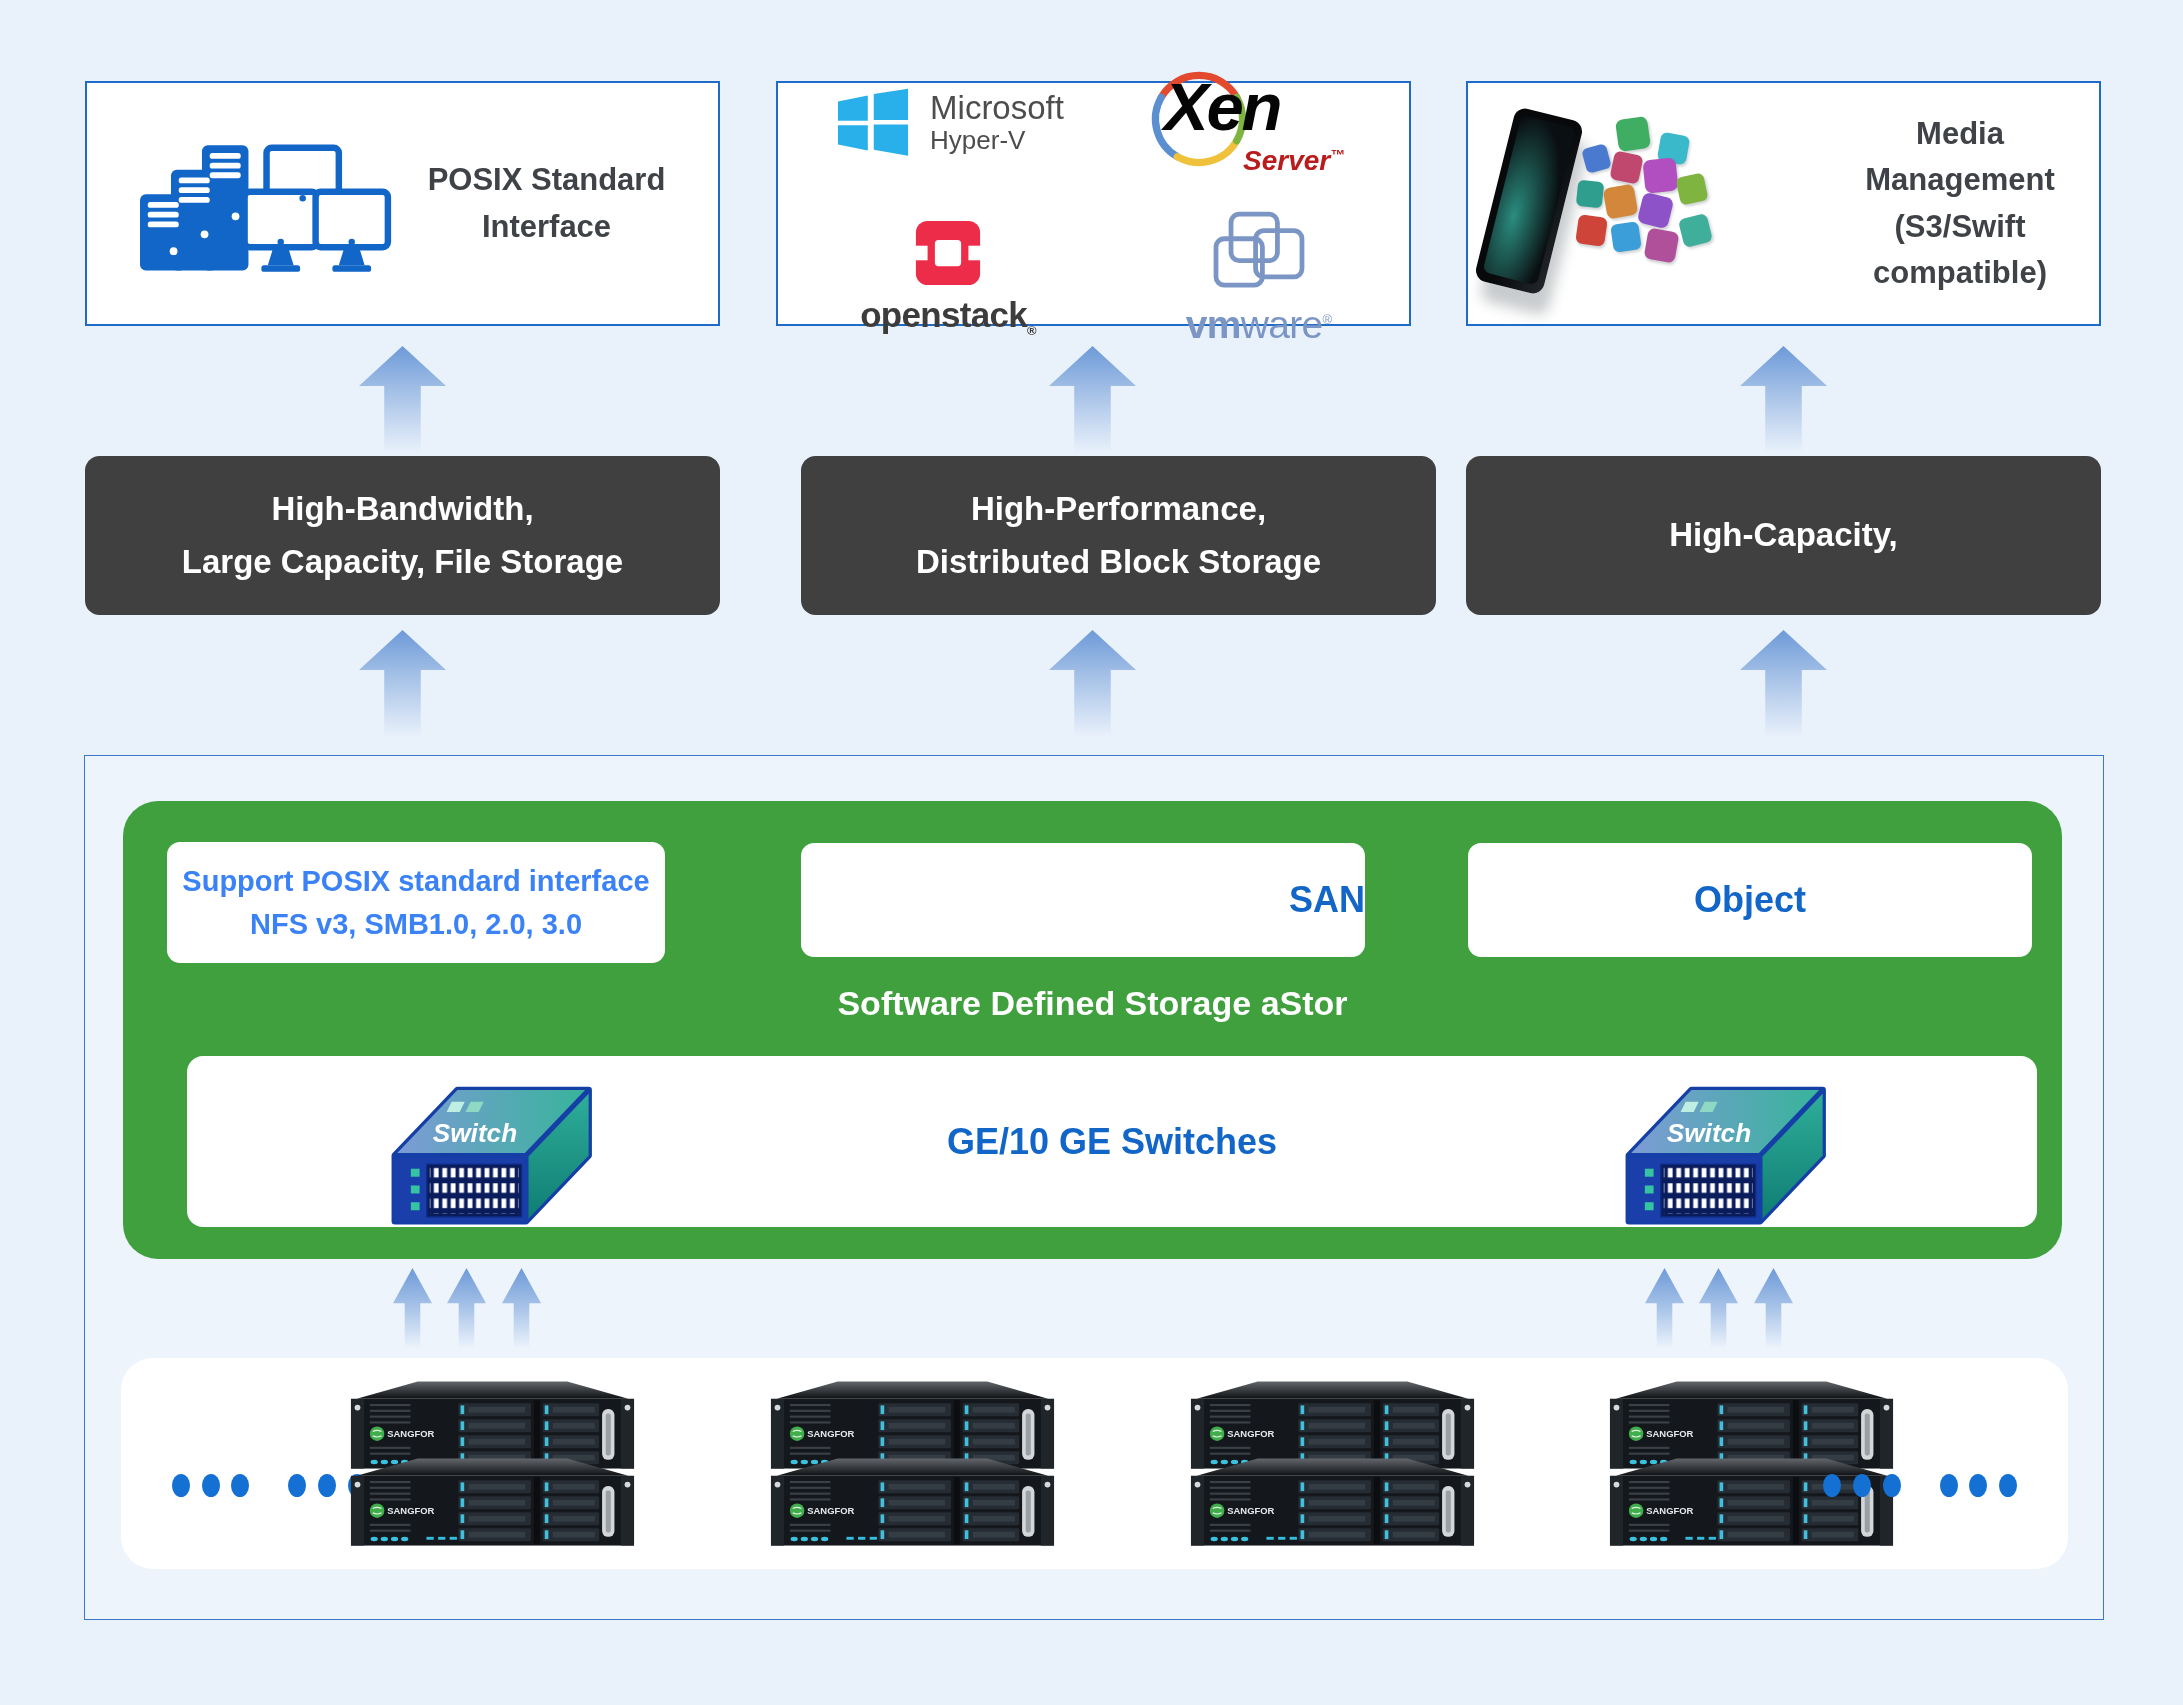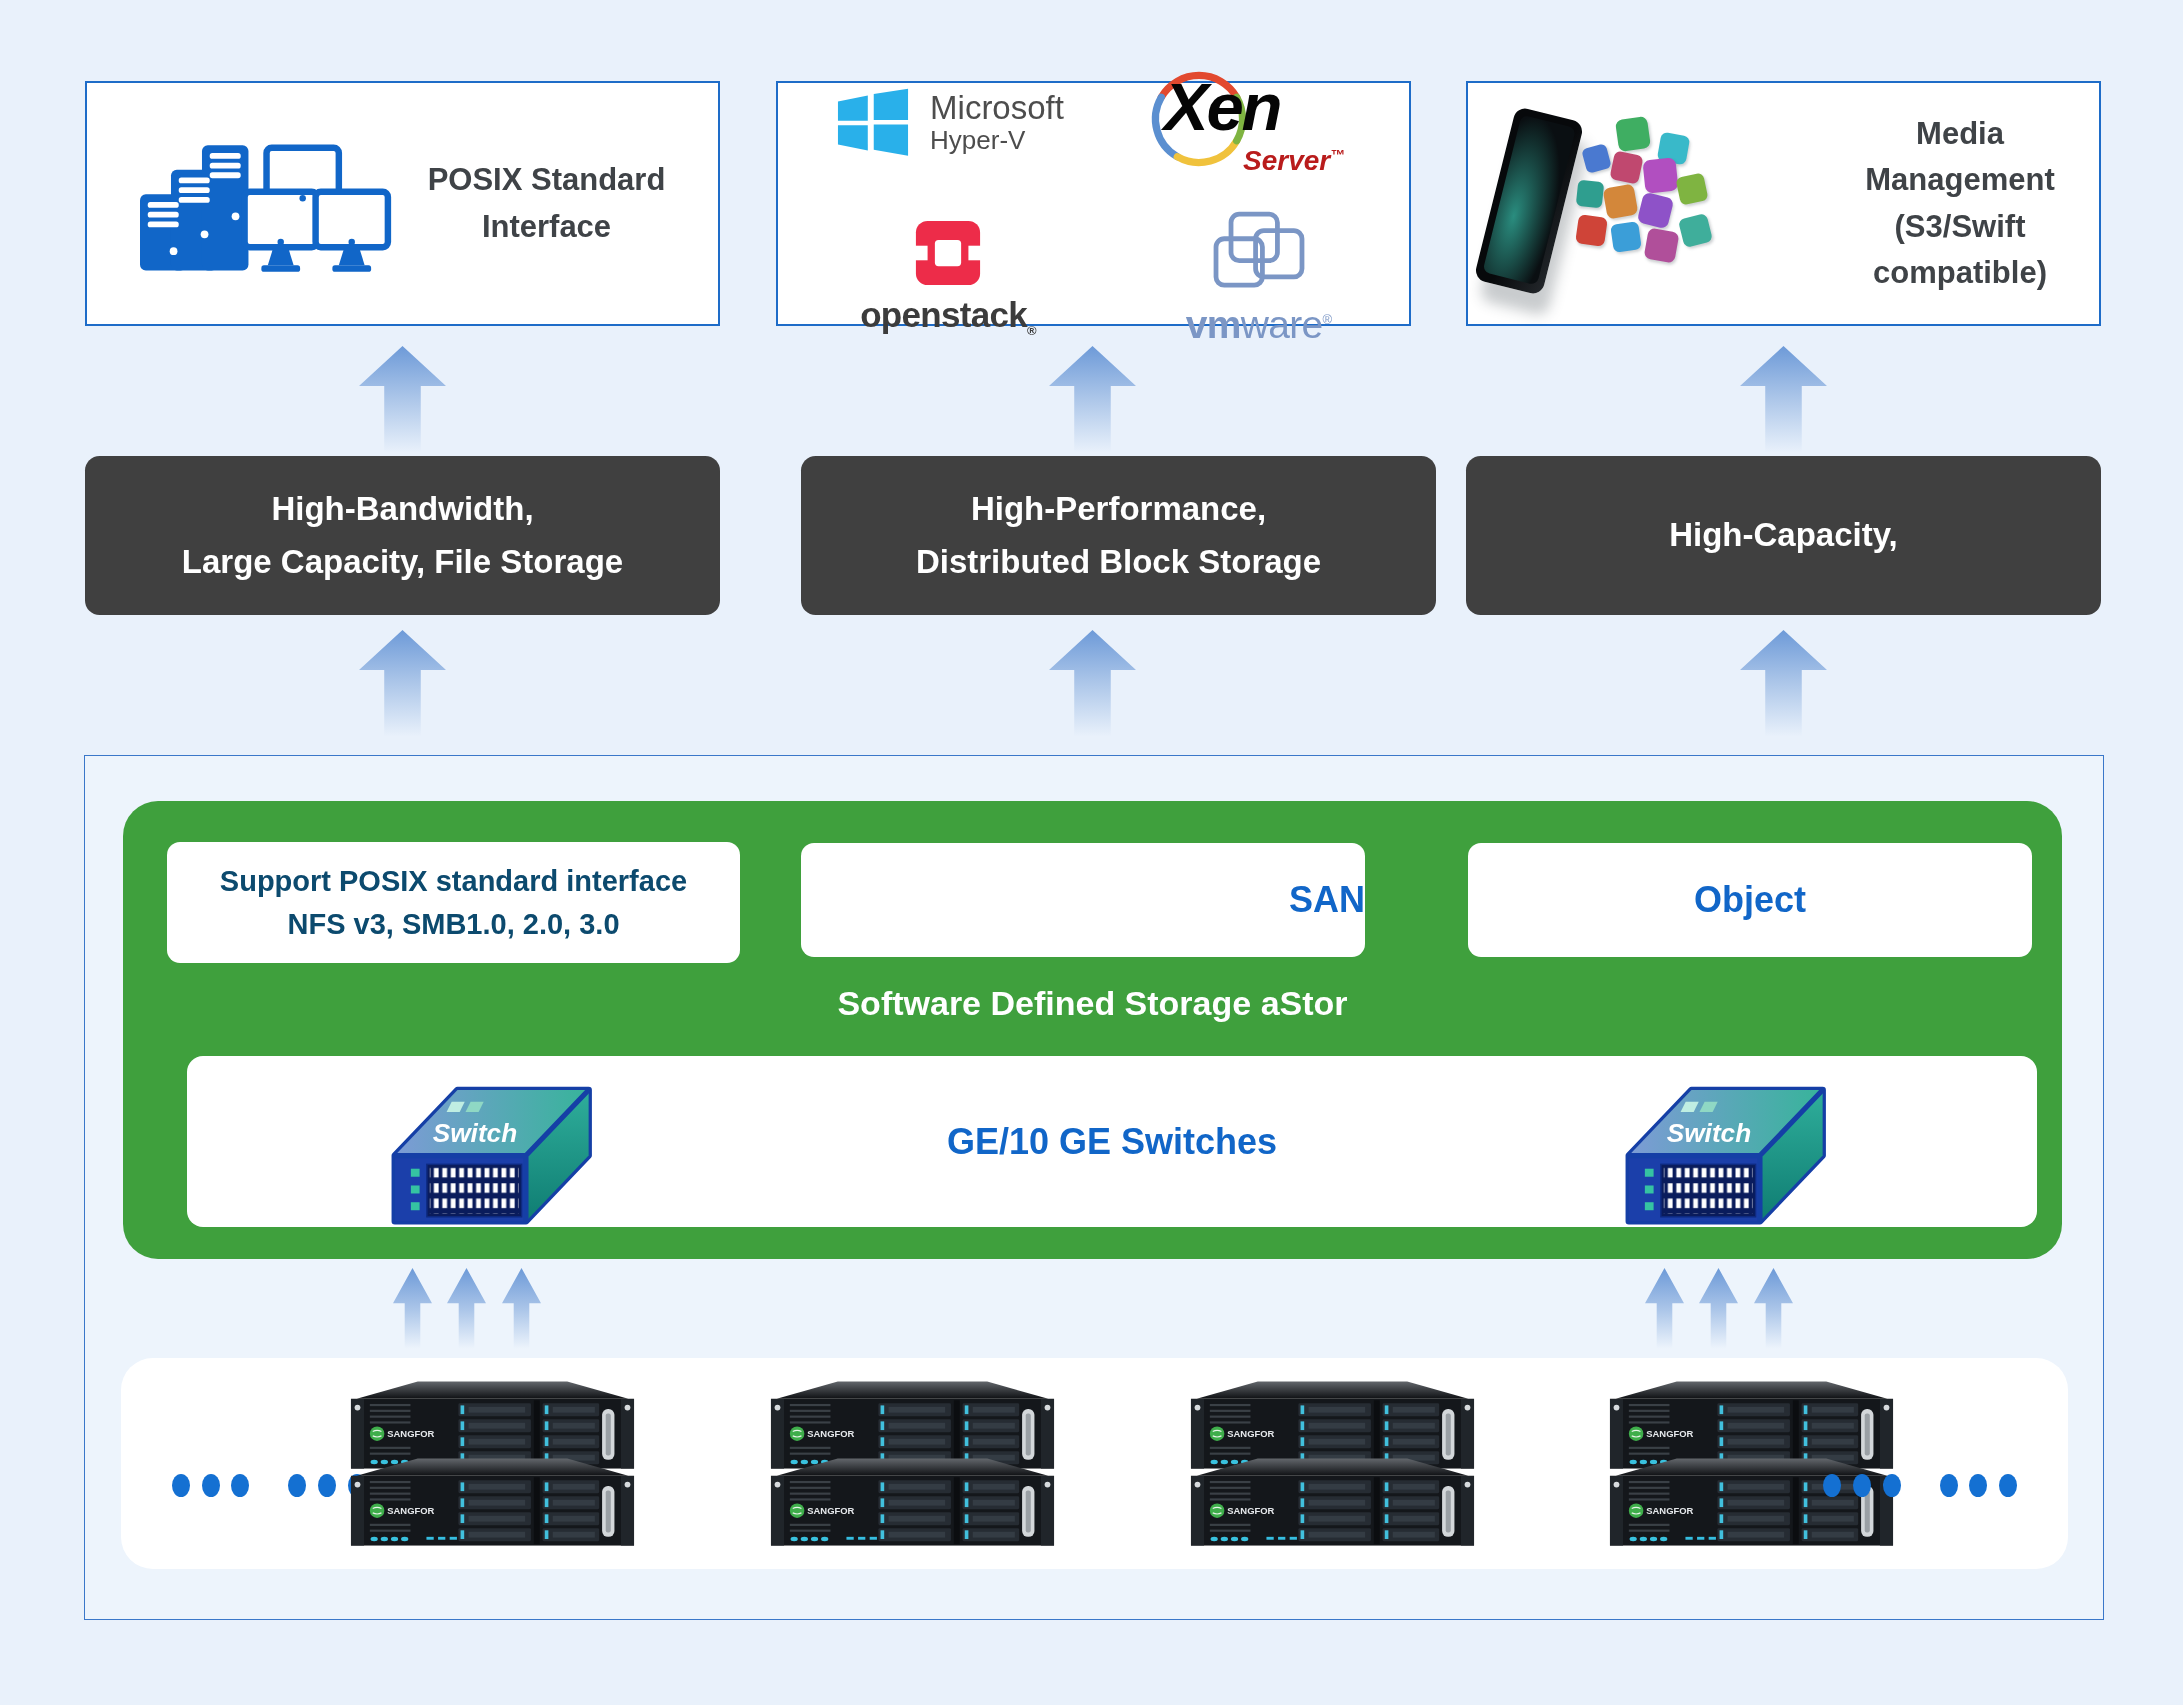--- a/index.html
+++ b/index.html
@@ -88,24 +88,24 @@
   
   .platform {
     position:absolute; left:84px; top:755px; width:2020px; height:865px;
     border:1.5px solid #3a77c9; background:#edf4fc;
   }
   .green-box {
     position:absolute; left:38px; top:45px; width:1939px; height:458px;
     background:#3fa03d; border-radius:35px;
   }
   .support-box {
-    position:absolute; left:44px; top:41px; width:573px; height:121px;
+    position:absolute; left:44px; top:41px; width:498px; height:121px;
     background:#ffffff; border-radius:13px;
     display:flex; flex-direction:column; align-items:center; justify-content:center;
-    color:#0c4a6e; font-size:29px; font-weight:700; line-height:1.45; text-align:center;
+    color:#3b82f6; font-size:29px; font-weight:700; line-height:1.45; text-align:center;
   }
   .proto-box {
     position:absolute; top:42px; width:564px; height:114px;
     background:#ffffff; border-radius:13px;
     display:flex; align-items:center; justify-content:center;
     color:#1166c8; font-size:36px; font-weight:700;
   }
   .proto-box.san { left:678px;justify-content:flex-end; }
   .proto-box.obj { left:1345px; }
   .green-title {

